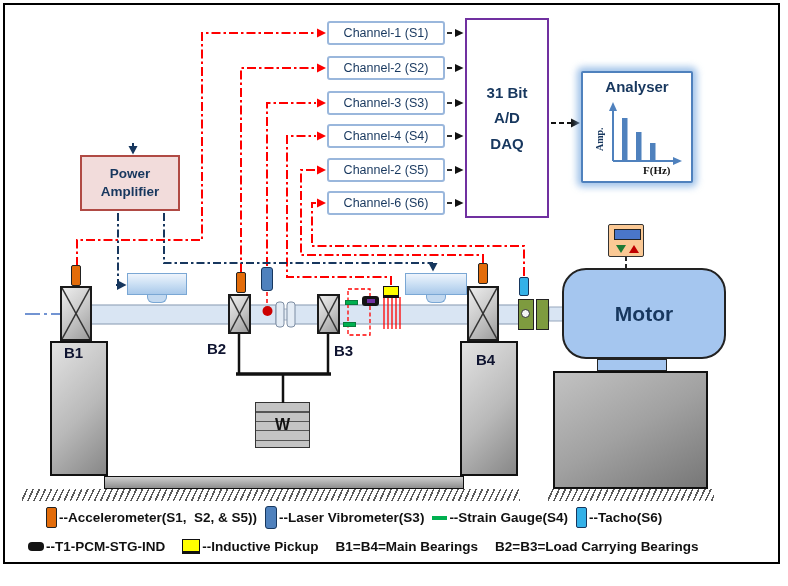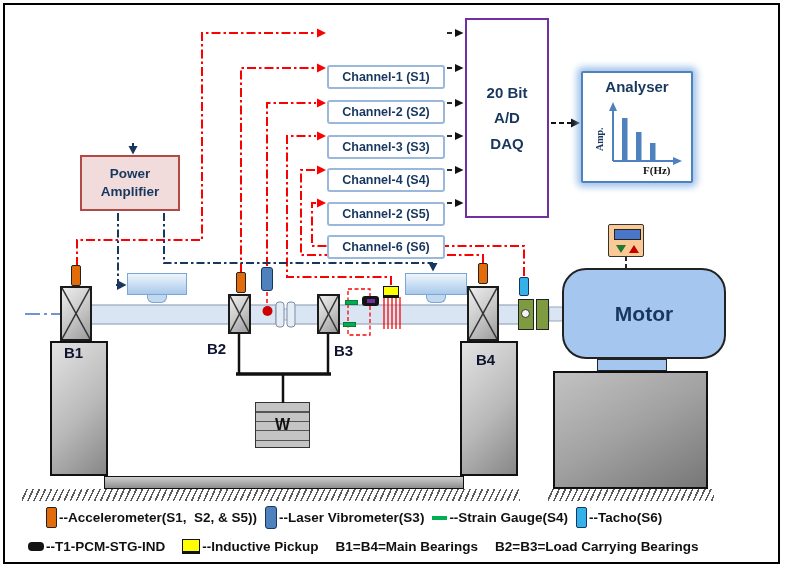--- a/index.html
+++ b/index.html
@@ -9,21 +9,21 @@
 
   
   .abs{position:absolute;box-sizing:border-box;}
 
   
   .pinkbox{background:#f2dcdb;border:2px solid #b04a44;color:#17375e;font-weight:bold;
            font-size:13.5px;display:flex;align-items:center;justify-content:center;text-align:center;
            line-height:1.35;z-index:3;padding:0 12px;}
   
   .channel{left:327px;width:118px;height:24px;background:#fff;border:2.5px solid #9ab7dc;border-radius:3px;
-           color:#17375e;font-weight:bold;font-size:12.5px;display:flex;align-items:center;justify-content:center;z-index:3;margin-top:44px;}
+           color:#17375e;font-weight:normal;font-size:12.5px;display:flex;align-items:center;justify-content:center;z-index:3;}
   .daq{left:465px;top:18px;width:84px;height:200px;background:#fff;border:2.5px solid #7030a0;
        color:#17375e;font-weight:bold;font-size:15px;display:flex;flex-direction:column;align-items:center;justify-content:center;
        line-height:1.7;z-index:3;}
   .analyser{left:581px;top:71px;width:112px;height:112px;background:#fff;border:2px solid #4f81bd;border-radius:2px;
             box-shadow:0 0 7px 4px rgba(130,175,225,.75);z-index:3;}
   .analyser .ttl{margin-top:5px;text-align:center;color:#17375e;font-weight:600;font-size:15px;}
 
   
   .ped{background:linear-gradient(135deg,#e3e3e3 0%,#b9b9b9 55%,#878787 100%);border:2px solid #111;z-index:1;}
   .beam{background:linear-gradient(180deg,#cfcfcf 0%,#a8a8a8 60%,#8e8e8e 100%);border:1.5px solid #111;z-index:1;}
@@ -196,21 +196,21 @@
       <span>Channel-4 (S4)</span>
     </div>
   <div class="abs channel" style="top:158px;">
       <span>Channel-2 (S5)</span>
     </div>
   <div class="abs channel" style="top:191px;">
       <span>Channel-6 (S6)</span>
     </div>
 
   <div class="abs daq">
-    <span>20 Bit</span>
+    <span>31 Bit</span>
     <span>A/D</span>
     <span>DAQ</span>
   </div>
 
   <div class="abs analyser">
     <div class="ttl">Analyser</div>
     <svg class="mini" width="96" height="80" viewBox="0 0 96 80">
       <g stroke="#4f81bd" stroke-width="2" fill="none">
         <path d="M22,62 V10"></path>
           <path d="M22,62 H84"></path>

